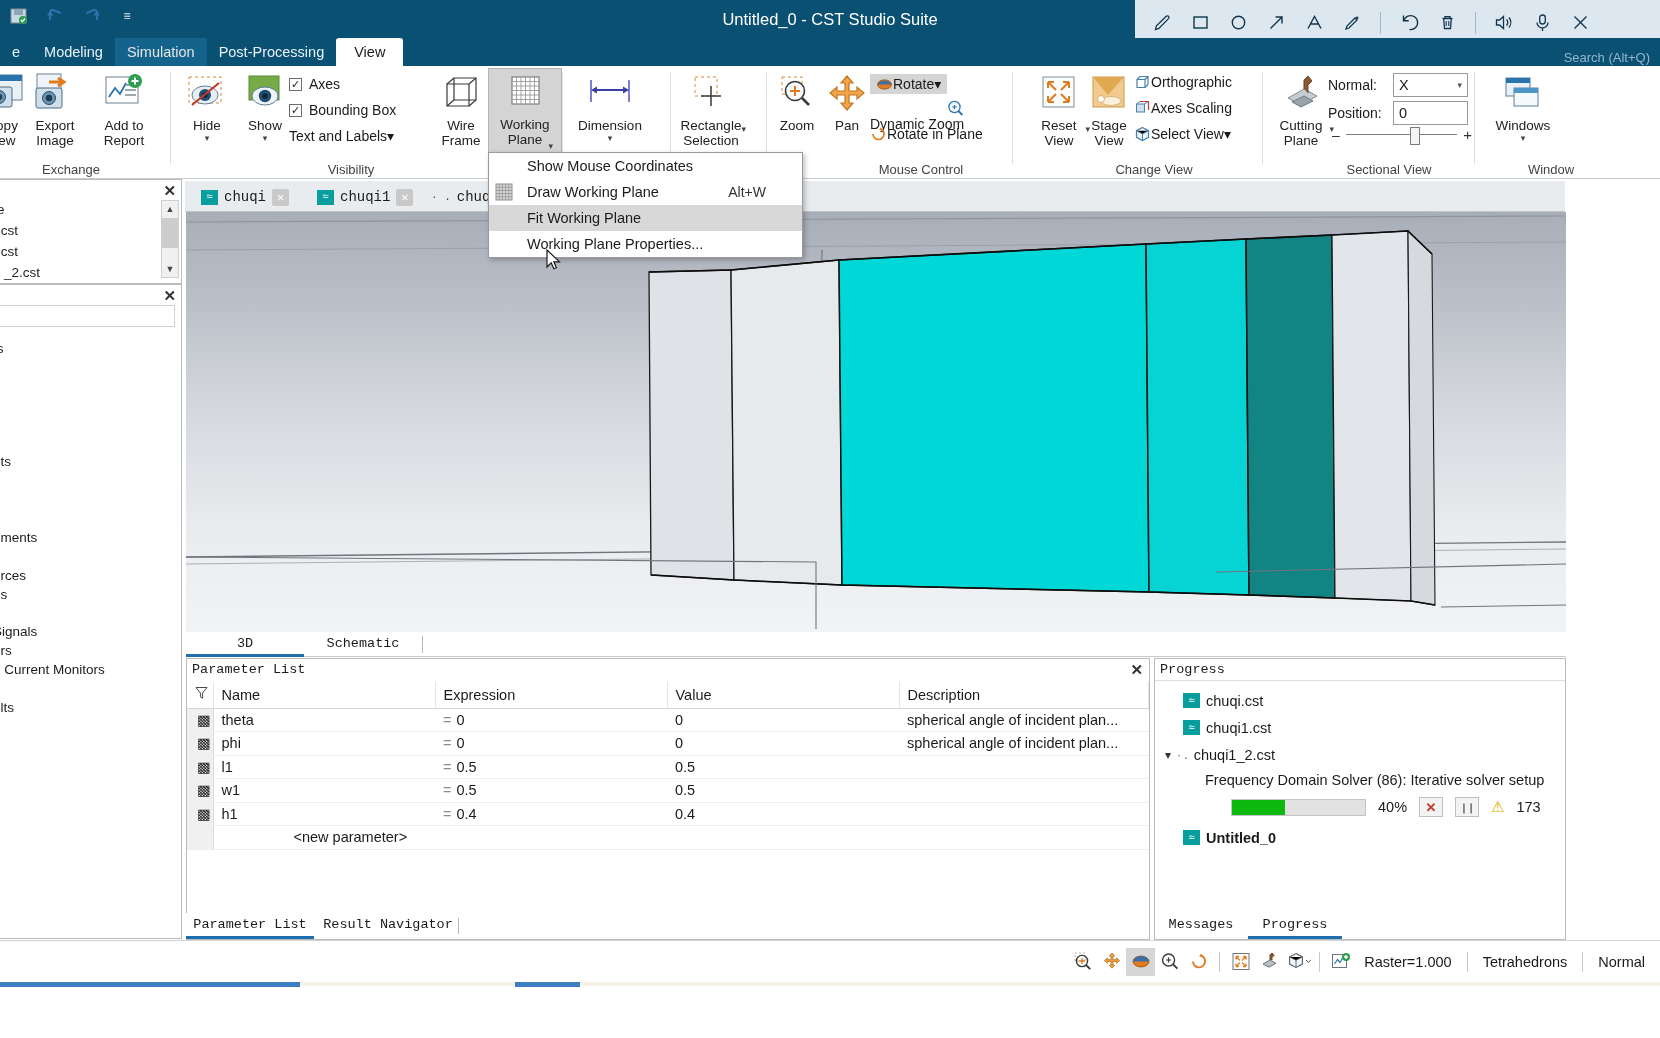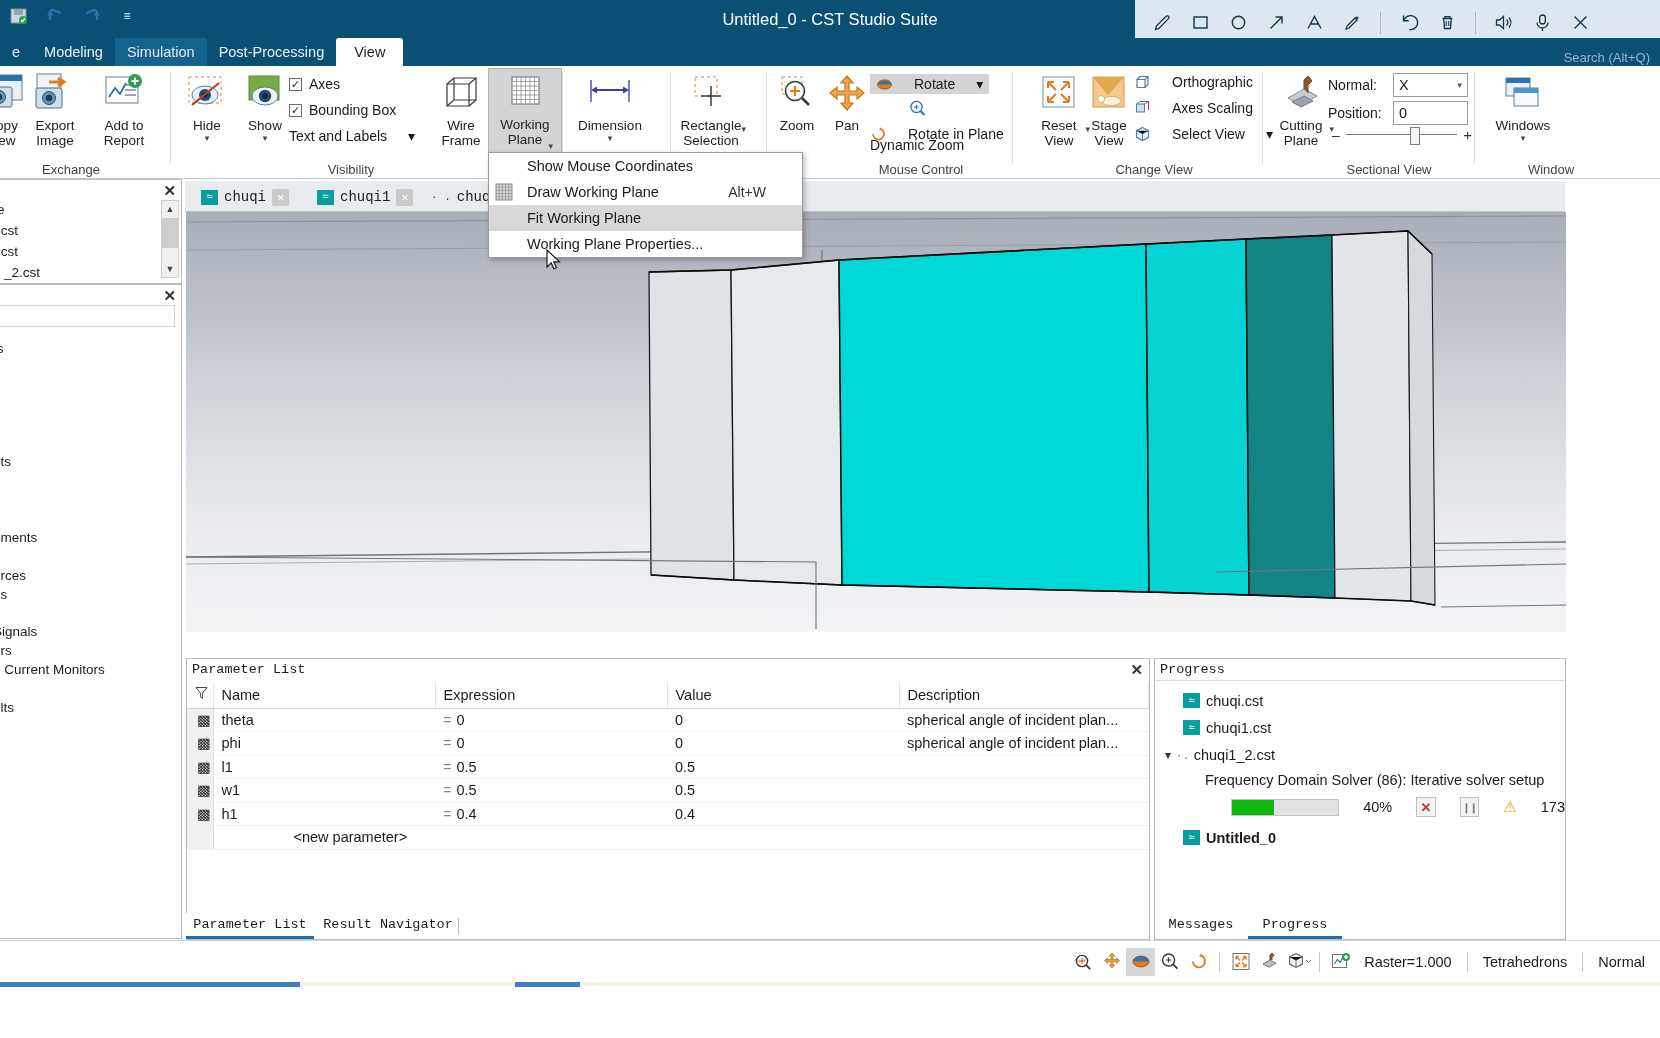--- a/index.html
+++ b/index.html
@@ -72,21 +72,21 @@
   .bigbtn .caret { font-size: 9px; color: #444; }
   .bigbtn.sel { background: #d4d4d4; border: 1px solid #b6b6b6; }
 
   .chkrow { position: absolute; font-size: 14px; color: #1b1b1b; display: flex; align-items: center; gap: 7px; }
   .chkbox {
     width: 13px; height: 13px; border: 1px solid #6b6b6b; background: #fff;
     display: inline-flex; align-items: center; justify-content: center;
     font-size: 11px; color: #1b1b1b; line-height: 1;
   }
   .smallrow {
-    position: absolute; font-size: 14px; color: #1b1b1b; display: flex; align-items: center; gap: 21px;
+    position: absolute; font-size: 14px; color: #1b1b1b; display: flex; align-items: flex-end; gap: 0;
     white-space: nowrap;
   }
   .smallrow.sel { background: #d4d4d4; }
 
   
   .dropdown {
     position: absolute; left: 488px; top: 152px; width: 315px;
     background: #ffffff; border: 1px solid #9a9a9a; z-index: 60;
     box-shadow: 2px 2px 5px rgba(0,0,0,.25);
   }
@@ -185,21 +185,21 @@
   
   .progpanel {
     position: absolute; left: 1154px; top: 658px; width: 412px; height: 282px;
     background: #ffffff; border: 1px solid #b9bcbf;
   }
   .prog-cap {
     height: 22px; font-size: 13.5px; color: #1b1b1b; padding-left: 5px; line-height: 22px;
     font-family: "Liberation Mono", monospace; border-bottom: 1px solid #dcdee0;
   }
   .prow { display: flex; align-items: center; gap: 6px; font-size: 14.5px; color: #1b1b1b; height: 27px; }
-  .progbar-wrap { display: flex; align-items: center; gap: 24px; padding-left: 48px; height: 26px; }
+  .progbar-wrap { display: flex; align-items: center; gap: 12px; padding-left: 48px; height: 26px; }
   .progbar { width: 135px; height: 17px; background: #e2e2e2; border: 1px solid #c4c4c4; }
   .progbar .fill { height: 100%; background: #0fb80f; }
   .pbtn {
     width: 24px; height: 20px; border: 1px solid #c0c0c0; background: #f3f3f3;
     display: flex; align-items: center; justify-content: center; font-size: 13px;
   }
 
   
   .btabs-l { position: absolute; left: 186px; top: 913px; width: 600px; height: 26px; }
   .btabs-r { position: absolute; left: 1154px; top: 913px; width: 332px; height: 26px; }
@@ -754,20 +754,25 @@
       <path d="M463 60 L545 58 L653 48 L960 32 L1060 27 L1146 23 L1222 19 L1246 42" fill="none" stroke="#0d0d0d" stroke-width="1.6"></path>
 
       <path d="M465 363 L548 368 L656 373 L963 380 L1063 383 L1149 386 L1225 389 L1249 393" fill="none" stroke="#0d0d0d" stroke-width="1.5"></path>
 
       <path d="M0 345 L630 350 L630 417" stroke="#6f757c" stroke-width="1.1" fill="none"></path>
       <path d="M1030 360 L1380 352" stroke="#6f757c" stroke-width="1.1" fill="none"></path>
       <path d="M1255 395 L1380 393" stroke="#6f757c" stroke-width="1" fill="none"></path>
     </svg>
   </div>
 
+  <div class="viewtabs">
+    <div class="vtab active" style="left:0px; width:118px;">3D</div>
+    <div class="vtab" style="left:118px; width:118px;">Schematic</div>
+    <div style="position:absolute; left:236px; top:4px; width:1px; height:17px; background:#b5b8bb;"></div>
+  </div>
 
   <div class="plist">
     <div class="plist-cap">Parameter List</div>
     <span class="plist-x">✕</span>
     <table class="ptable">
       <thead>
         <tr>
           <th class="gutter">
             <svg width="13" height="14" viewBox="0 0 13 14">
                 <path d="M1 1.5h11L7.6 7v5.2L5.4 11V7z" fill="none" stroke="#4a4a4a" stroke-width="1"></path>

